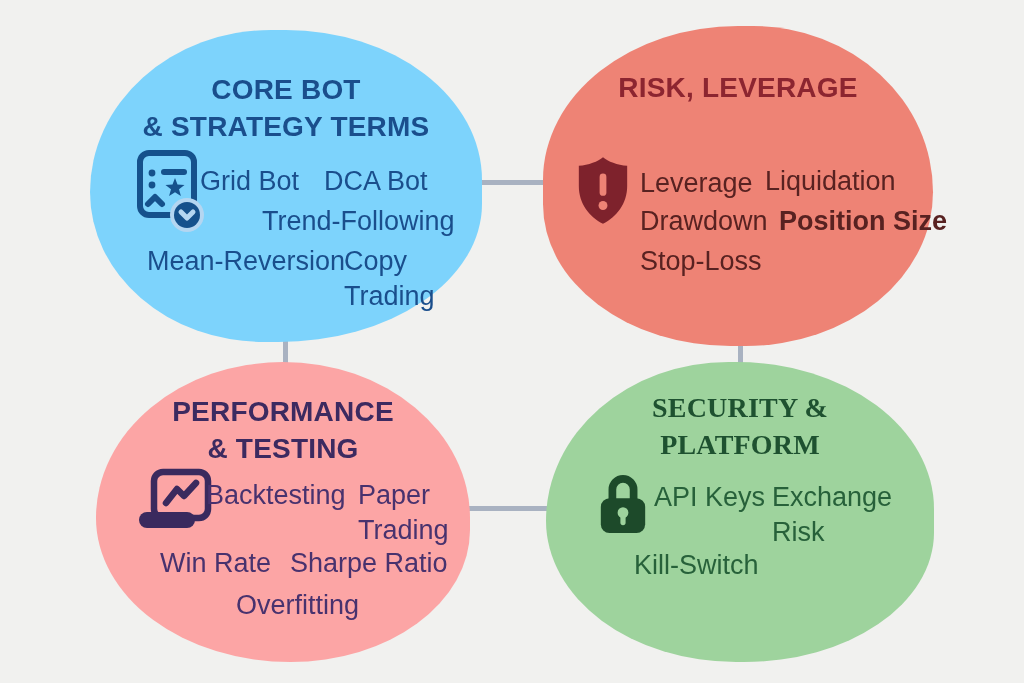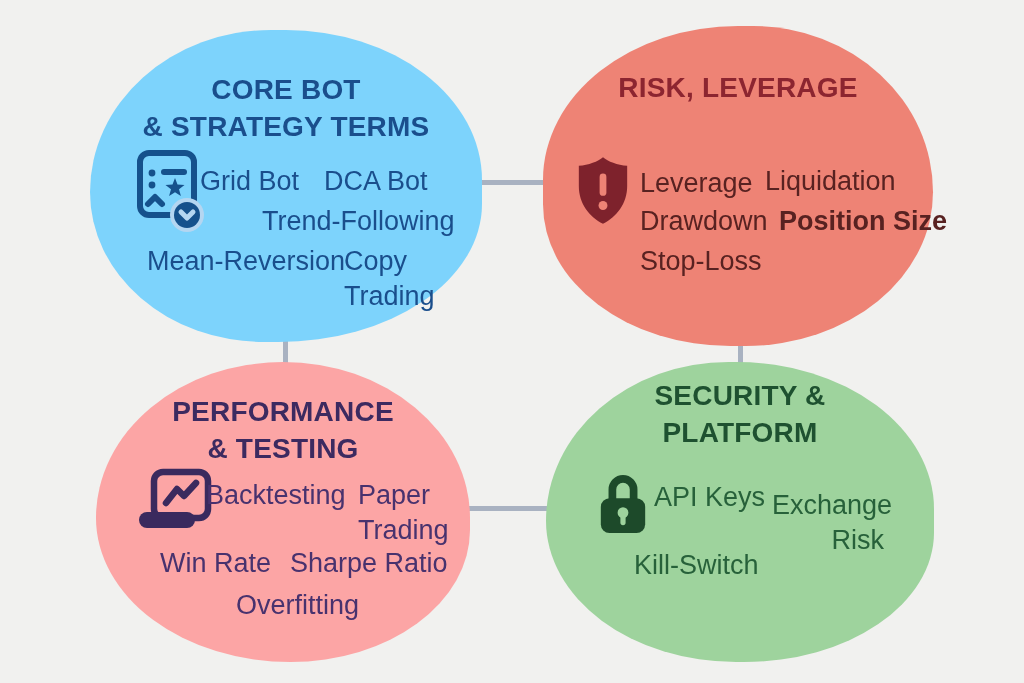--- a/index.html
+++ b/index.html
@@ -58,25 +58,25 @@
   #icon-perf{left:42px;top:106px;width:88px;height:70px;}
   .g2t0{left:110px;top:116px;}
   .g2t1{left:262px;top:116px;width:84px;}
   .g2t2{left:64px;top:184px;}
   .g2t3{left:194px;top:184px;}
   .g2t4{left:140px;top:226px;}
 
   
   #blob-sec{left:546px;top:362px;width:388px;height:300px;background:#9ed39d;
     border-radius:48% 52% 50% 50% / 54% 50% 44% 48%;}
-  #blob-sec .title{top:16px;color:#1e5130;}
+  #blob-sec .title{top:28px;color:#1e5130;font-family:Liberation Serif, serif;}
   #blob-sec .term{color:#27613a;}
   #icon-sec{left:50px;top:108px;width:54px;height:68px;}
   .g3t0{left:108px;top:118px;}
-  .g3t1{left:226px;top:126px;width:112px;text-align:right;}
+  .g3t1{left:226px;top:118px;width:112px;text-align:left;}
   .g3t2{left:88px;top:186px;}
 </style>
 </head>
 <body>
 
 <div class="connector" id="conn-top"></div>
 <div class="connector" id="conn-bottom"></div>
 <div class="connector" id="conn-left"></div>
 <div class="connector" id="conn-right"></div>
 

